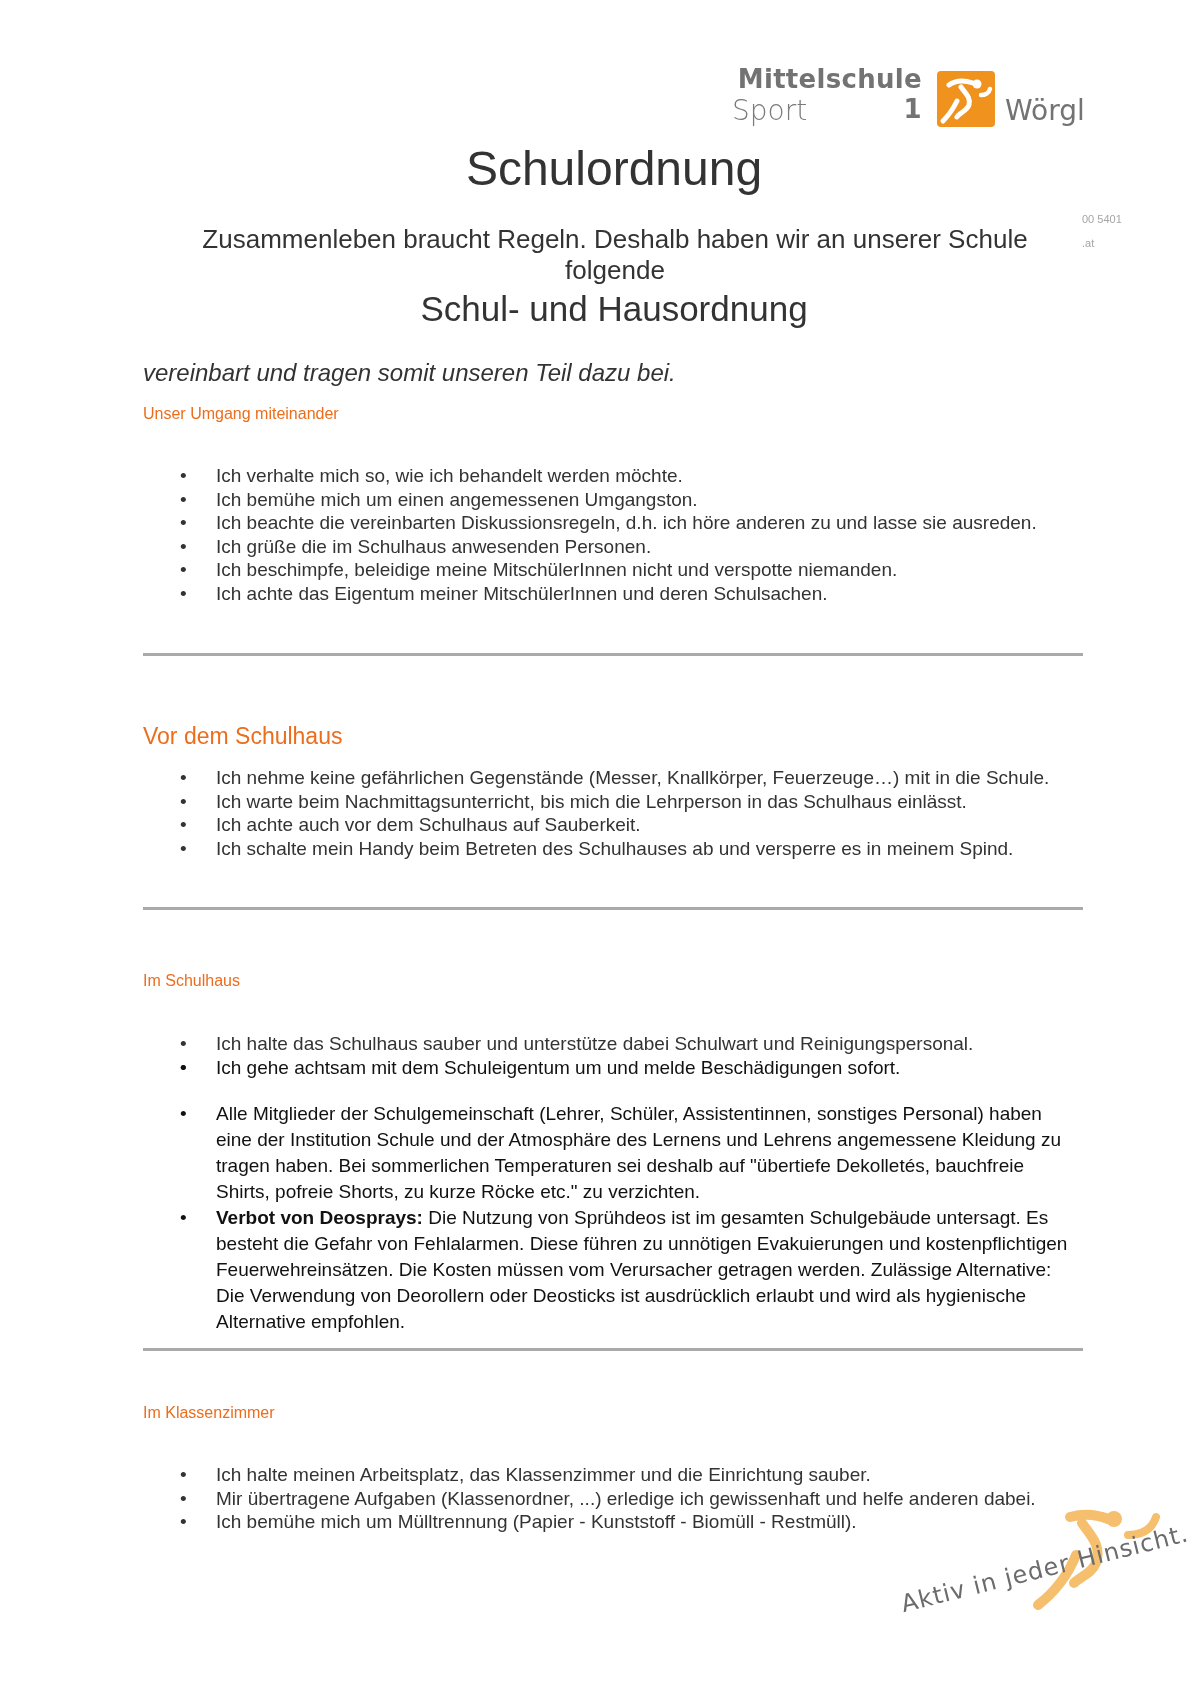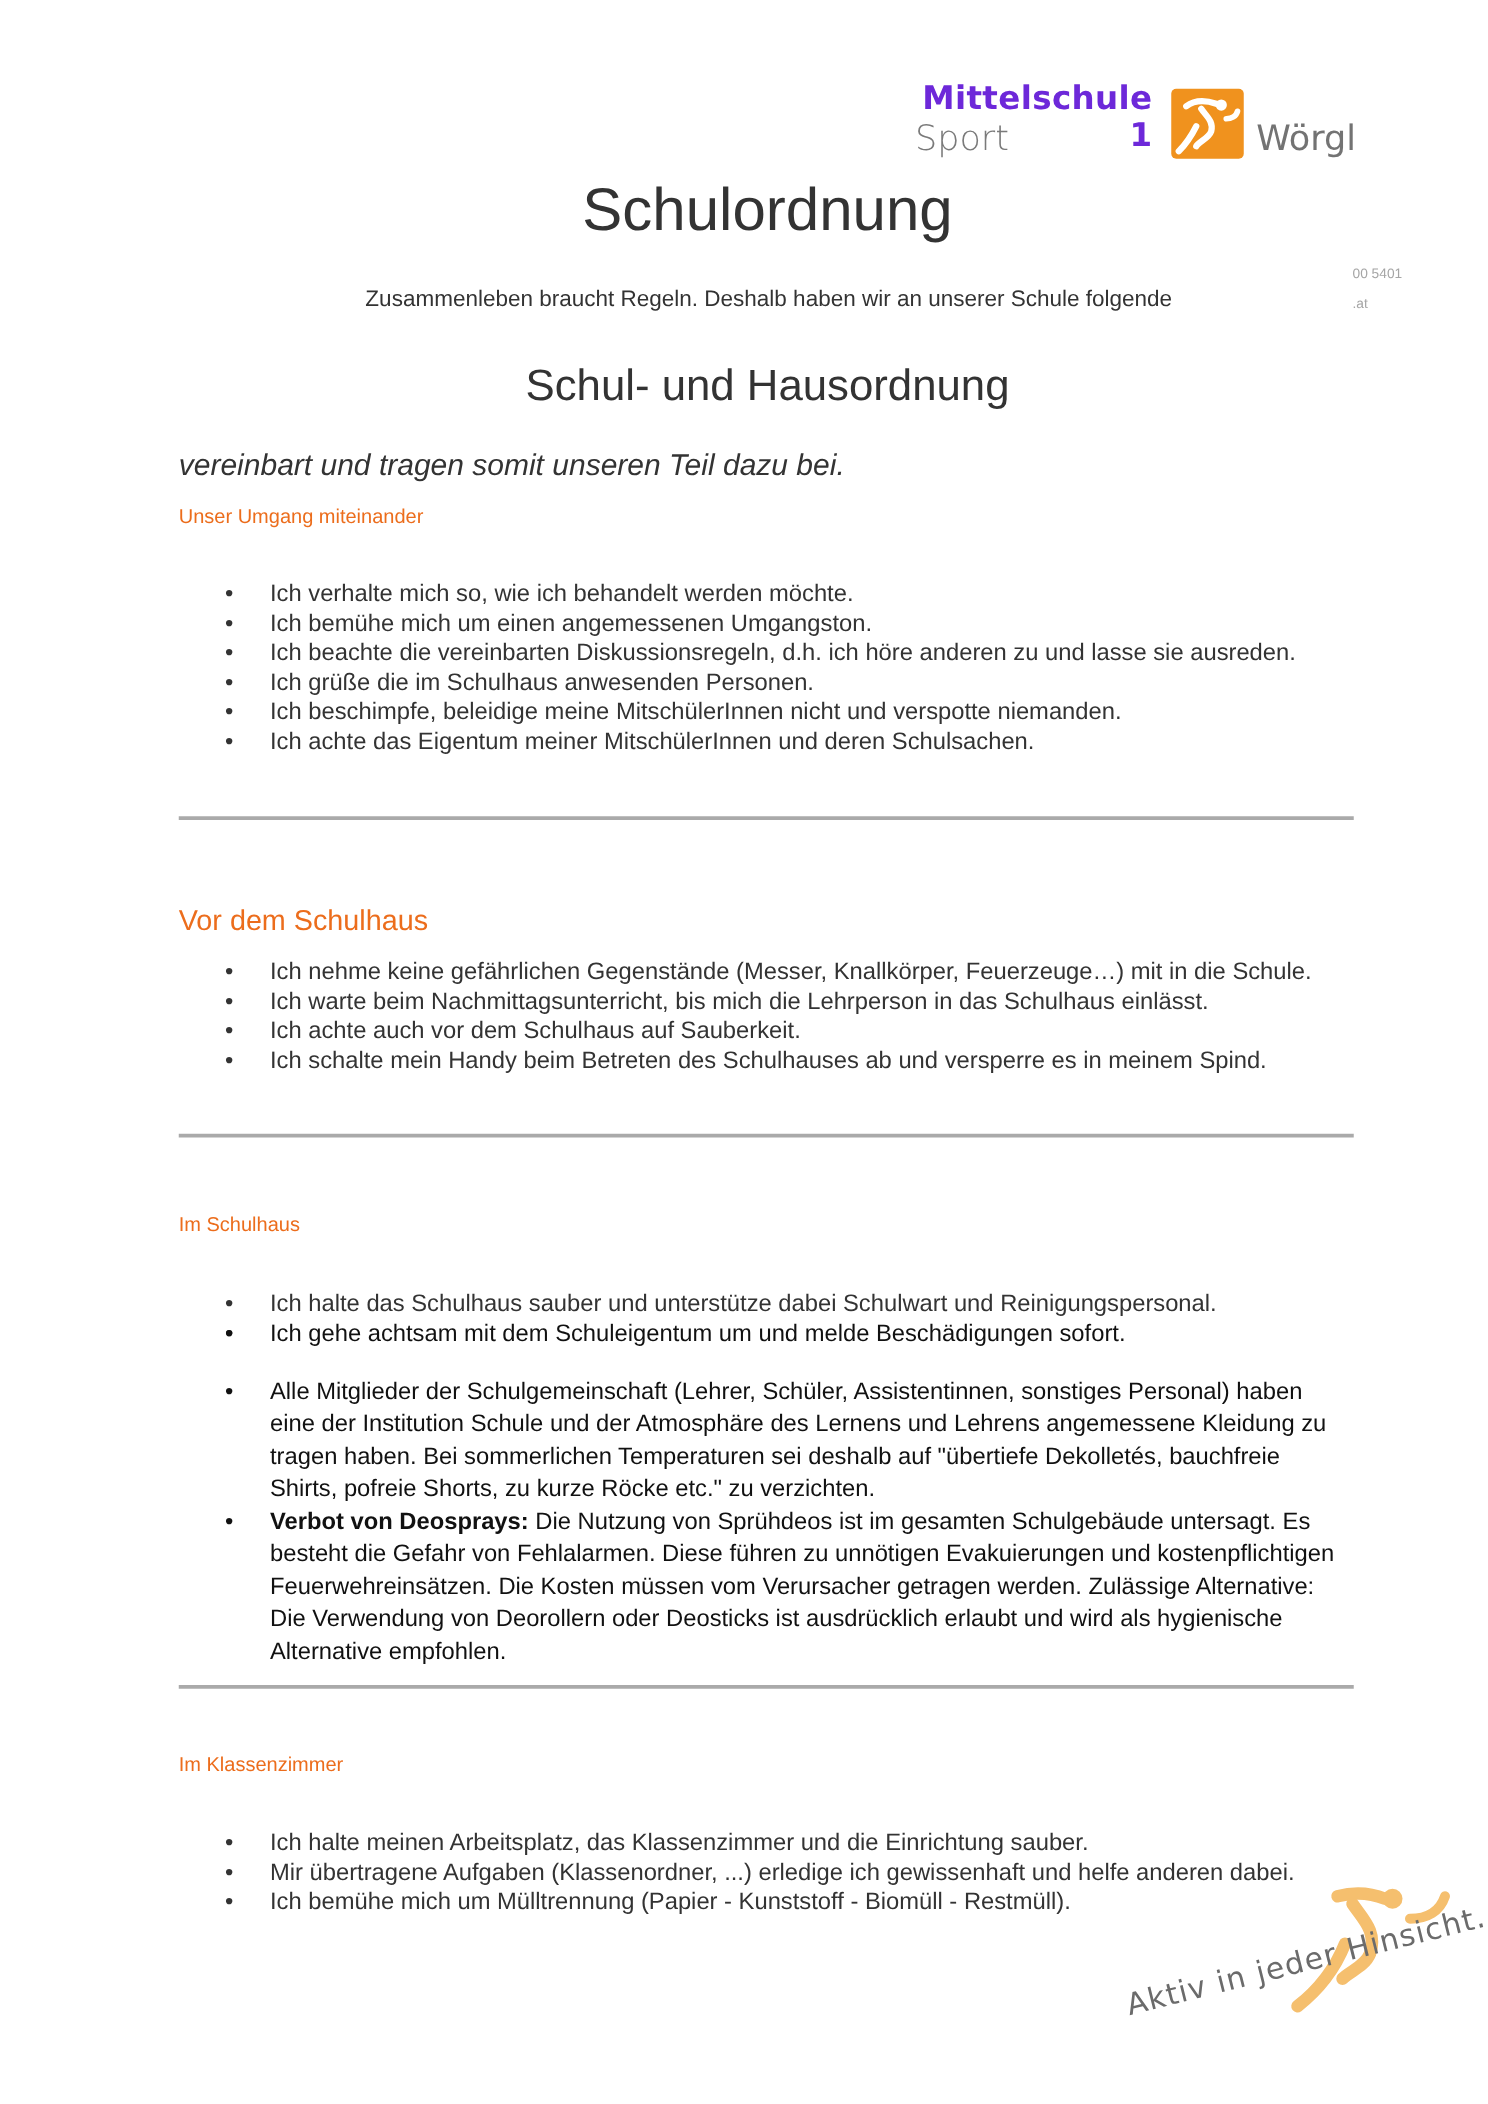--- a/index.html
+++ b/index.html
@@ -2,31 +2,31 @@
 <html><head>
 <meta charset="utf-8">
 <style>
   html, body { margin: 0; padding: 0; background: #ffffff; }
   body { width: 1190px; height: 1683px; position: relative; overflow: hidden;
          font-family: "Liberation Sans", sans-serif; color: #333333; }
   .abs { position: absolute; }
 
   
   .logo-text-top { left: 722px; top: 64px; width: 200px; text-align: right;
-    font-family: "DejaVu Sans", sans-serif; font-weight: bold; font-size: 26px; color: #6d28d9; letter-spacing: 0.3px; }
+    font-family: "DejaVu Sans", sans-serif; font-weight: bold; font-size: 26px; color: #737373; letter-spacing: 0.3px; }
   .logo-text-sport { left: 732px; top: 94px; width: 200px; text-align: left;
     font-family: "DejaVu Sans", sans-serif; font-size: 28px; color: #7a7a7a; font-weight: 300; }
   .logo-box { left: 937px; top: 71px; width: 58px; height: 56px; background: #f0921e; border-radius: 4px; }
   .logo-woergl { left: 1005px; top: 94px; font-family: "DejaVu Sans", sans-serif; font-size: 28px; color: #737373; }
 
   .contact-1 { left: 1082px; top: 213px; font-size: 11px; color: #a5a5a5; }
   .contact-2 { left: 1082px; top: 237px; font-size: 11px; color: #a5a5a5; }
 
   .title { left: 0; width: 1228px; top: 141px; text-align: center; font-size: 48px; color: #333; }
-  .subtitle { left: 170px; width: 890px; top: 224px; text-align: center; font-size: 18px; line-height: 31px; color: #333; }
+  .subtitle { left: 170px; width: 890px; top: 224px; text-align: center; font-size: 26px; line-height: 31px; color: #333; }
   .subtitle-big { left: 0; width: 1228px; top: 289px; text-align: center; font-size: 35px; color: #333; }
   .intro { left: 143px; top: 359px; font-size: 24px; font-style: italic; color: #333; }
 
   .section-heading { position: absolute; left: 143px; color: #ec6d1c; }
   .h-large { font-size: 16px; }
   .h-medium { font-size: 23px; margin-top: 13px; }
 
   ul.rules { position: absolute; left: 143px; width: 940px; margin: 0; padding: 0; list-style: none; }
   ul.rules li { position: relative; padding-left: 73px; font-size: 19px; line-height: 23.5px; color: #333; }
   ul.rules li .bullet { position: absolute; left: 37px; top: 0; }

